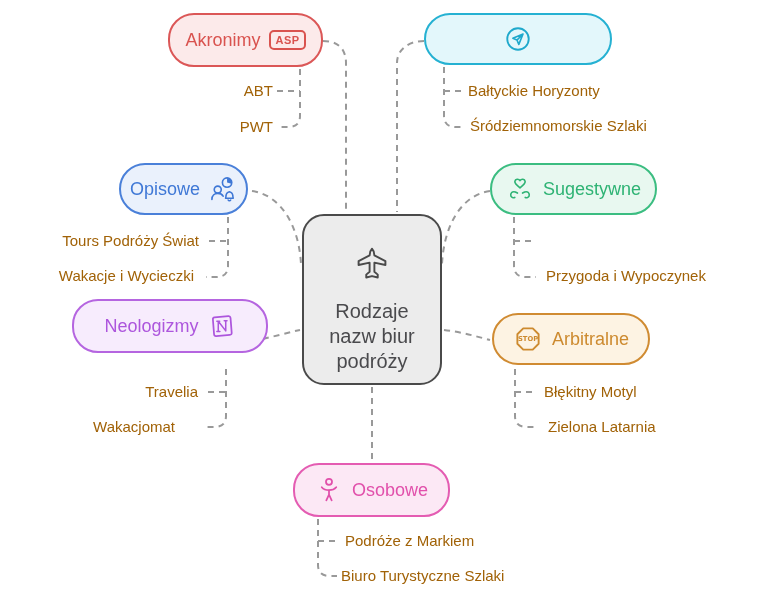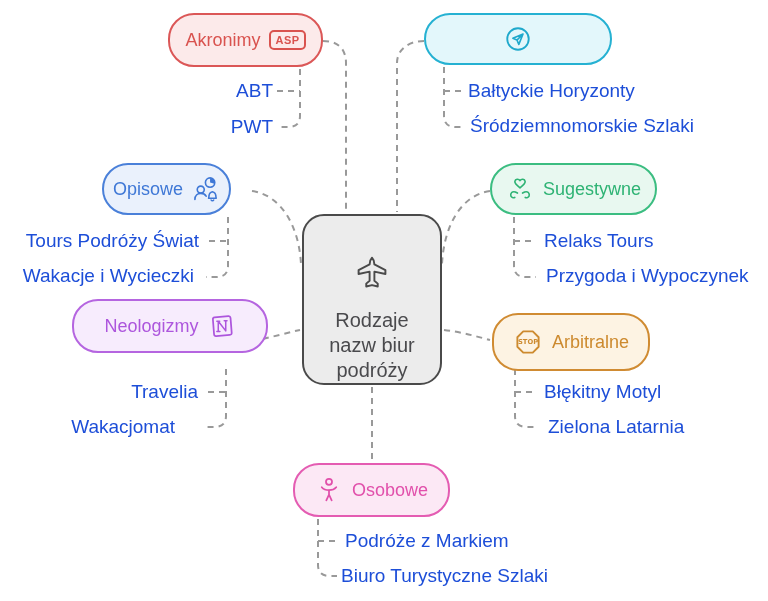--- a/index.html
+++ b/index.html
@@ -27,29 +27,29 @@
   .c-blue  {border-color:#4a80d9;background:#eaf1fc;color:#3f78d6;}
   .c-green {border-color:#3bbd81;background:#e8f8f0;color:#2eb374;}
   .c-purple{border-color:#b565e0;background:#f7ecfd;color:#ad56dd;}
   .c-orange{border-color:#d08b32;background:#fdf3e3;color:#cd8a2f;}
   .c-pink  {border-color:#e45cb2;background:#fce8f5;color:#e150ab;}
 
   .center-node{
     position:absolute;left:302px;top:214px;width:140px;height:171px;
     box-sizing:border-box;border:2px solid #4a4a4a;border-radius:22px;
     background:#ececec;display:flex;flex-direction:column;align-items:center;
-    justify-content:flex-end;padding-top:18px;cursor:pointer;
+    justify-content:center;padding-top:18px;cursor:pointer;
   }
   .center-title{
     margin-top:10px;text-align:center;color:#4a4a4d;
     font-size:20px;line-height:25px;font-weight:400;
   }
   .item{
-    position:absolute;white-space:nowrap;color:#1d4ed8;
-    font-size:19px;line-height:22px;font-weight:400;cursor:pointer;
+    position:absolute;white-space:nowrap;color:#a16207;
+    font-size:15px;line-height:22px;font-weight:400;cursor:pointer;
   }
 </style>
 </head>
 <body>
 
 <div id="canvas">
 
   <svg id="wires" viewBox="0 0 768 601">
     <path d="M323 41 C339 41 346 50 346 63 L346 212"></path>
     <path d="M424 41 C408 41 397 50 397 63 L397 212"></path>
@@ -91,21 +91,21 @@
     <span class="badge">ASP</span>
   </div>
 
   <div class="node c-cyan" style="left:424px;top:13px;width:188px;height:52px">
     <svg class="nicon" width="28" height="28" viewBox="0 0 24 24">
       <circle cx="12" cy="12" r="9.2" fill="none" stroke="currentColor" stroke-width="1.6"></circle>
       <path d="M16.3 7.7 L7.6 11.3 L11.1 12.9 L12.7 16.6 Z M16.3 7.7 L11.1 12.9" fill="none" stroke="currentColor" stroke-width="1.4" stroke-linejoin="round"></path>
     </svg>
   </div>
 
-  <div class="node c-blue" style="left:102px;top:163px;width:129px;height:52px">
+  <div class="node c-blue" style="left:119px;top:163px;width:129px;height:52px">
     <span>Opisowe</span>
     <svg class="nicon" width="28" height="28" viewBox="0 0 24 24">
       <circle cx="15.5" cy="6.5" r="4" fill="none" stroke="currentColor" stroke-width="1.4"></circle>
       <path d="M15.5 6.5 L15.5 2.5 A4 4 0 0 1 19.3 7.6 Z" fill="currentColor" stroke="none"></path>
       <circle cx="7.5" cy="12.5" r="3" fill="none" stroke="currentColor" stroke-width="1.4"></circle>
       <path d="M2.5 21 C2.5 17.5 5 15.8 7.5 15.8 C9.8 15.8 11.3 16.7 12.1 18.2" fill="none" stroke="currentColor" stroke-width="1.4" stroke-linecap="round"></path>
       <path d="M17.5 14.3 C15.6 14.7 14.6 16.1 14.6 18 L14.2 20 H20.8 L20.4 18 C20.4 16.1 19.4 14.7 17.5 14.3 Z" fill="none" stroke="currentColor" stroke-width="1.3" stroke-linejoin="round"></path>
       <path d="M16.4 21.4 A1.2 1.2 0 0 0 18.6 21.4" fill="none" stroke="currentColor" stroke-width="1.3" stroke-linecap="round"></path>
     </svg>
   </div>
@@ -120,21 +120,21 @@
   </div>
 
   <div class="node c-purple" style="left:72px;top:299px;width:196px;height:54px">
     <span>Neologizmy</span>
     <svg class="nicon" width="28" height="28" viewBox="0 0 24 24">
       <path d="M5.6 4.6 L17.4 3.5 C18.5 3.4 19.2 4 19.3 5 L20.3 17.7 C20.4 18.8 19.8 19.5 18.7 19.6 L7.1 20.7 C6 20.8 5.3 20.2 5.2 19.1 L4.2 6.4 C4.1 5.4 4.7 4.7 5.6 4.6 Z" fill="none" stroke="currentColor" stroke-width="1.5" stroke-linejoin="round"></path>
       <path d="M7.6 7.9 H10 M13.9 7.5 H16.3 M7.6 16.7 H10.2 M8.8 16.7 V7.9 L15.2 16.2 V7.5" fill="none" stroke="currentColor" stroke-width="1.3" stroke-linecap="round" stroke-linejoin="round"></path>
     </svg>
   </div>
 
-  <div class="node c-orange" style="left:492px;top:313px;width:158px;height:58px">
+  <div class="node c-orange" style="left:492px;top:313px;width:158px;height:52px">
     <svg class="nicon" width="30" height="30" viewBox="0 0 24 24">
       <polygon points="8.2,3.5 15.8,3.5 20.5,8.2 20.5,15.8 15.8,20.5 8.2,20.5 3.5,15.8 3.5,8.2" fill="none" stroke="currentColor" stroke-width="1.5" stroke-linejoin="round"></polygon>
       <text x="12" y="13.9" text-anchor="middle" font-size="5.4" font-weight="bold" font-family="DejaVu Sans, sans-serif" fill="currentColor">STOP</text>
     </svg>
     <span>Arbitralne</span>
   </div>
 
   <div class="node c-pink" style="left:293px;top:463px;width:157px;height:54px">
     <svg class="nicon" width="28" height="28" viewBox="0 0 24 24">
       <circle cx="12" cy="5" r="2.6" fill="none" stroke="currentColor" stroke-width="1.5"></circle>
@@ -146,20 +146,19 @@
 
   <div class="item" style="right:495px;top:80px">ABT</div>
   <div class="item" style="right:495px;top:116px">PWT</div>
   <div class="item" style="right:569px;top:230px">Tours Podróży Świat</div>
   <div class="item" style="right:574px;top:265px">Wakacje i Wycieczki</div>
   <div class="item" style="right:570px;top:381px">Travelia</div>
   <div class="item" style="right:593px;top:416px">Wakacjomat</div>
 
   <div class="item" style="left:470px;top:115px">Śródziemnomorskie Szlaki</div>
   <div class="item" style="left:468px;top:80px">Bałtyckie Horyzonty</div>
-  <div class="item" style="left:544px;top:230px">Relaks Tours</div>
   <div class="item" style="left:546px;top:265px">Przygoda i Wypoczynek</div>
   <div class="item" style="left:544px;top:381px">Błękitny Motyl</div>
   <div class="item" style="left:548px;top:416px">Zielona Latarnia</div>
   <div class="item" style="left:345px;top:530px">Podróże z Markiem</div>
   <div class="item" style="left:341px;top:565px">Biuro Turystyczne Szlaki</div>
 
 </div>
 
 </body></html>

